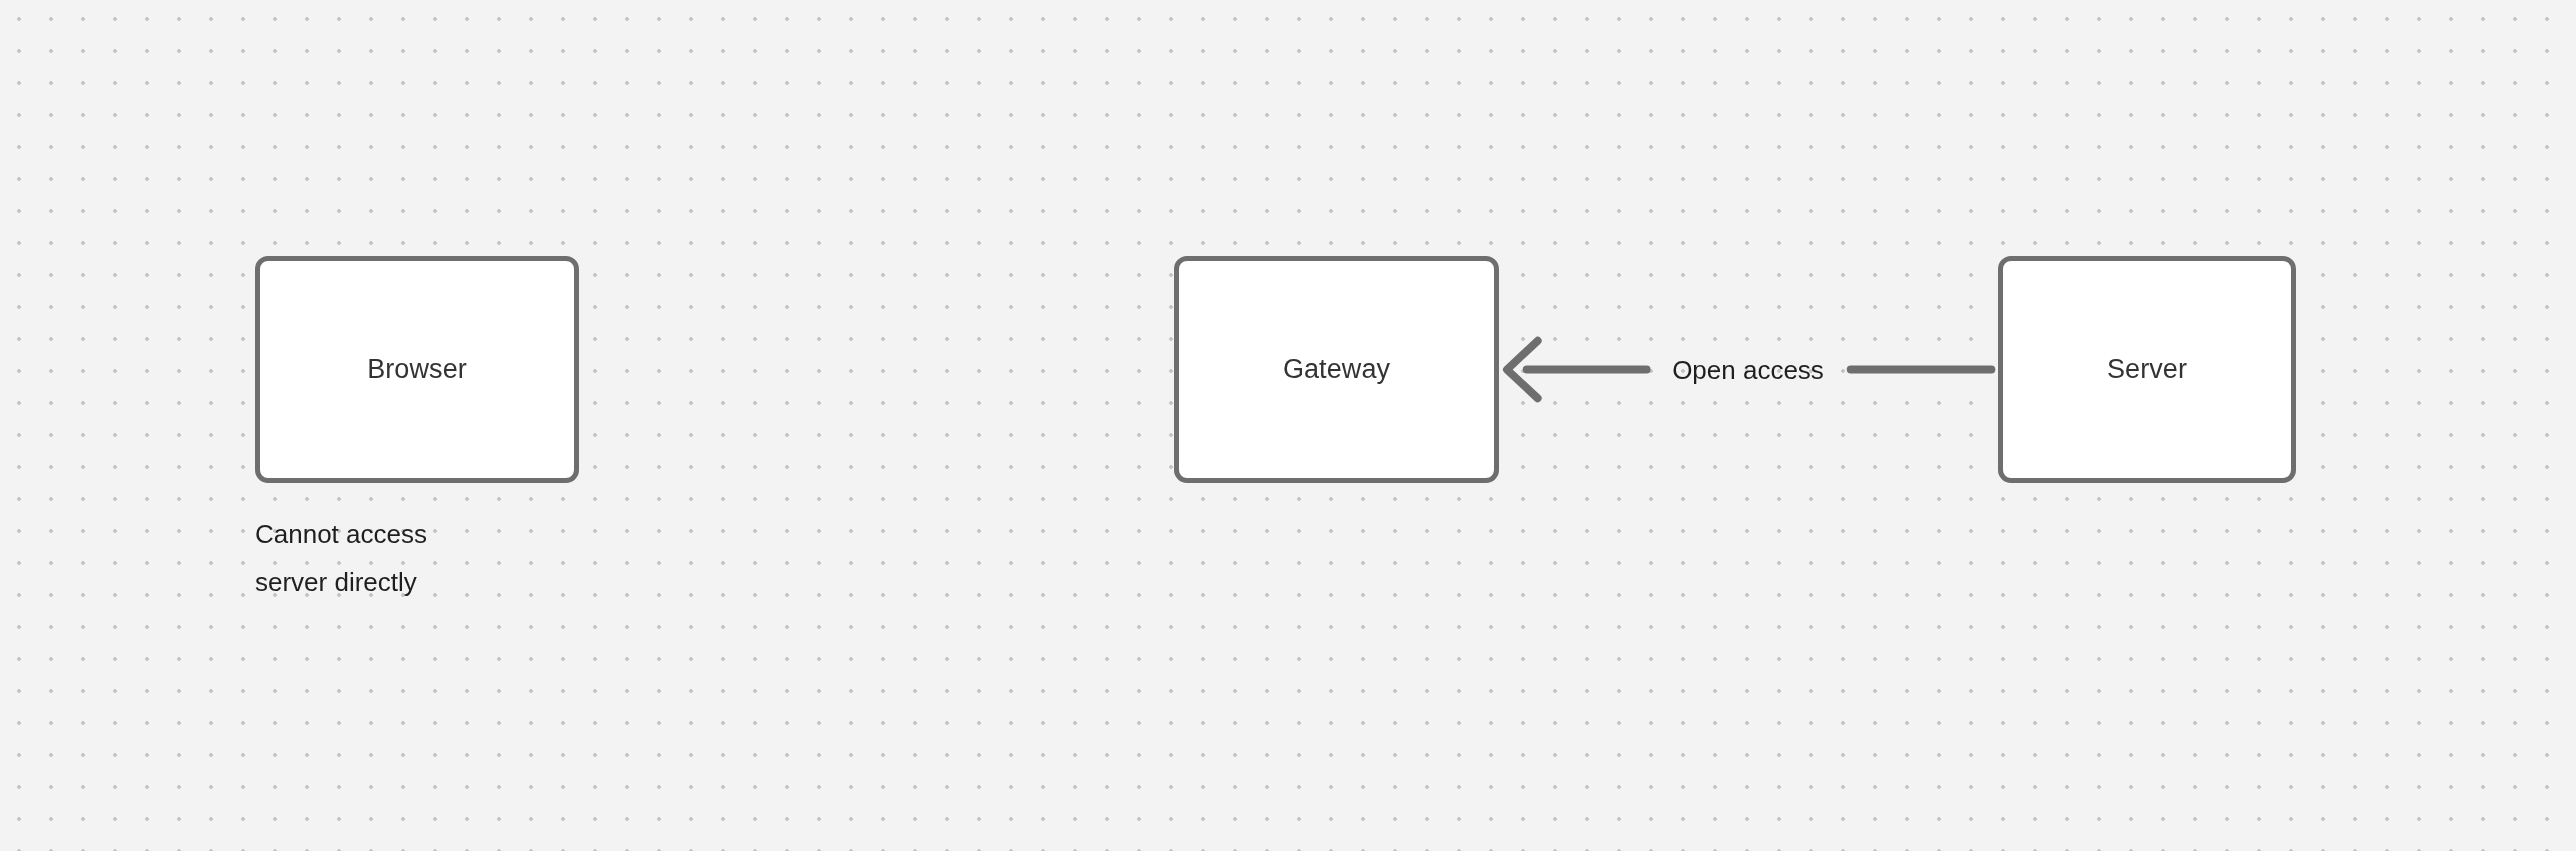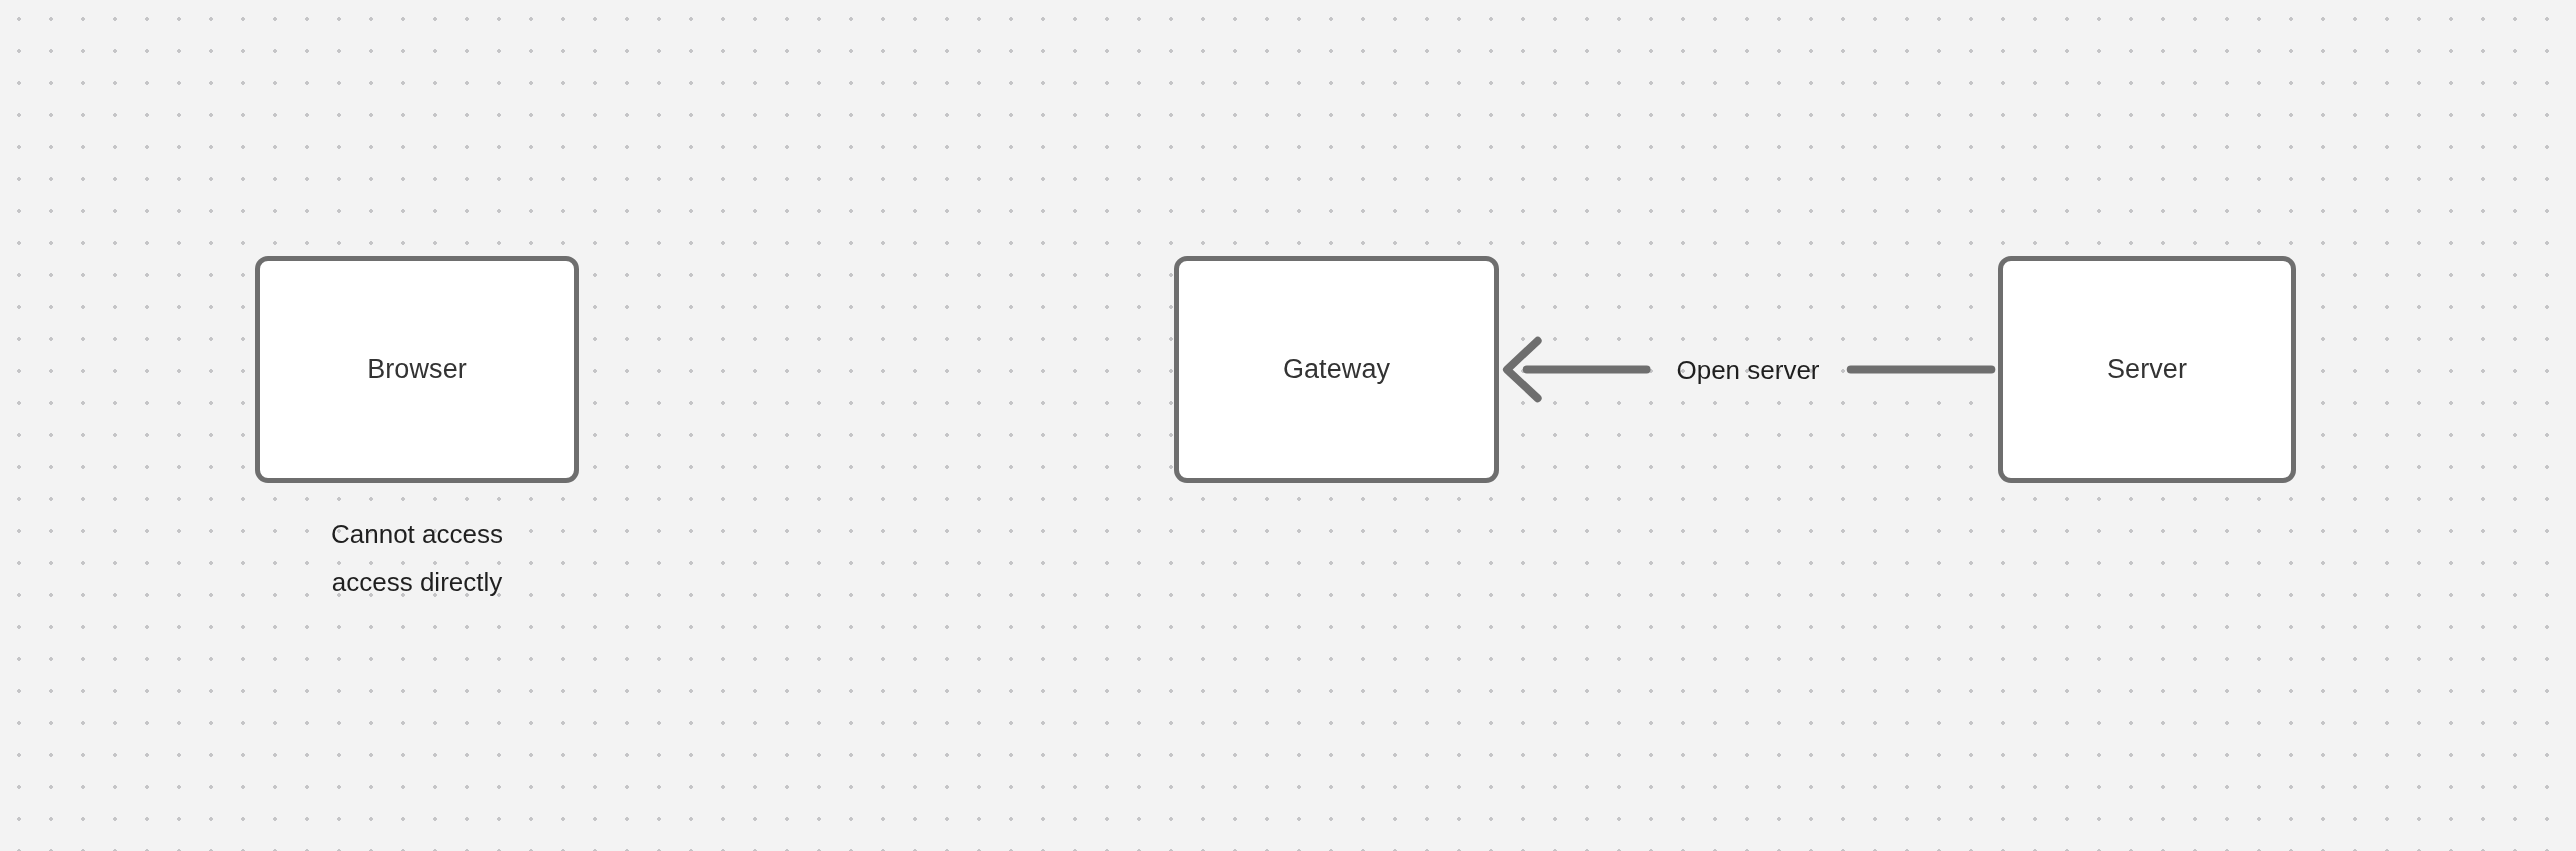--- a/index.html
+++ b/index.html
@@ -44,21 +44,20 @@
   #node-browser { left: 255px; top: 256px; width: 324px; height: 227px; }
   #node-gateway { left: 1174px; top: 256px; width: 325px; height: 227px; }
   #node-server  { left: 1998px; top: 256px; width: 298px; height: 227px; }
 
   
   #browser-note {
     position: absolute;
     left: 255px;
     top: 510px;
     width: 324px;
-    text-align: center;
     font-size: 26px;
     line-height: 48px;
     color: #1f1f1f;
   }
   #browser-note .note-line { display: block; }
 
   
   #edge-layer {
     position: absolute;
     left: 0;
@@ -86,33 +85,33 @@
 
   <svg id="edge-layer" viewBox="0 0 2600 859" width="2576" height="851" xmlns="http://www.w3.org/2000/svg">
 
     <line x1="1541" y1="373" x2="1662" y2="373" stroke="#6e6e6e" stroke-width="8" stroke-linecap="round"></line>
 
     <line x1="1868" y1="373" x2="2010" y2="373" stroke="#6e6e6e" stroke-width="8" stroke-linecap="round"></line>
 
     <polyline points="1552,344 1521,373 1552,402" fill="none" stroke="#6e6e6e" stroke-width="8" stroke-linecap="round" stroke-linejoin="round"></polyline>
   </svg>
 
-  <div class="edge-label">Open server</div>
+  <div class="edge-label">Open access</div>
 
   <div class="node" id="node-gateway">
     <span class="node-label">Gateway</span>
   </div>
 
   <div class="node" id="node-browser">
     <span class="node-label">Browser</span>
   </div>
 
   <div class="node" id="node-server">
     <span class="node-label">Server</span>
   </div>
 
   <div id="browser-note">
     <span class="note-line">Cannot access</span>
-    <span class="note-line">access directly</span>
+    <span class="note-line">server directly</span>
   </div>
 
 </div>
 
 
 </body></html>

